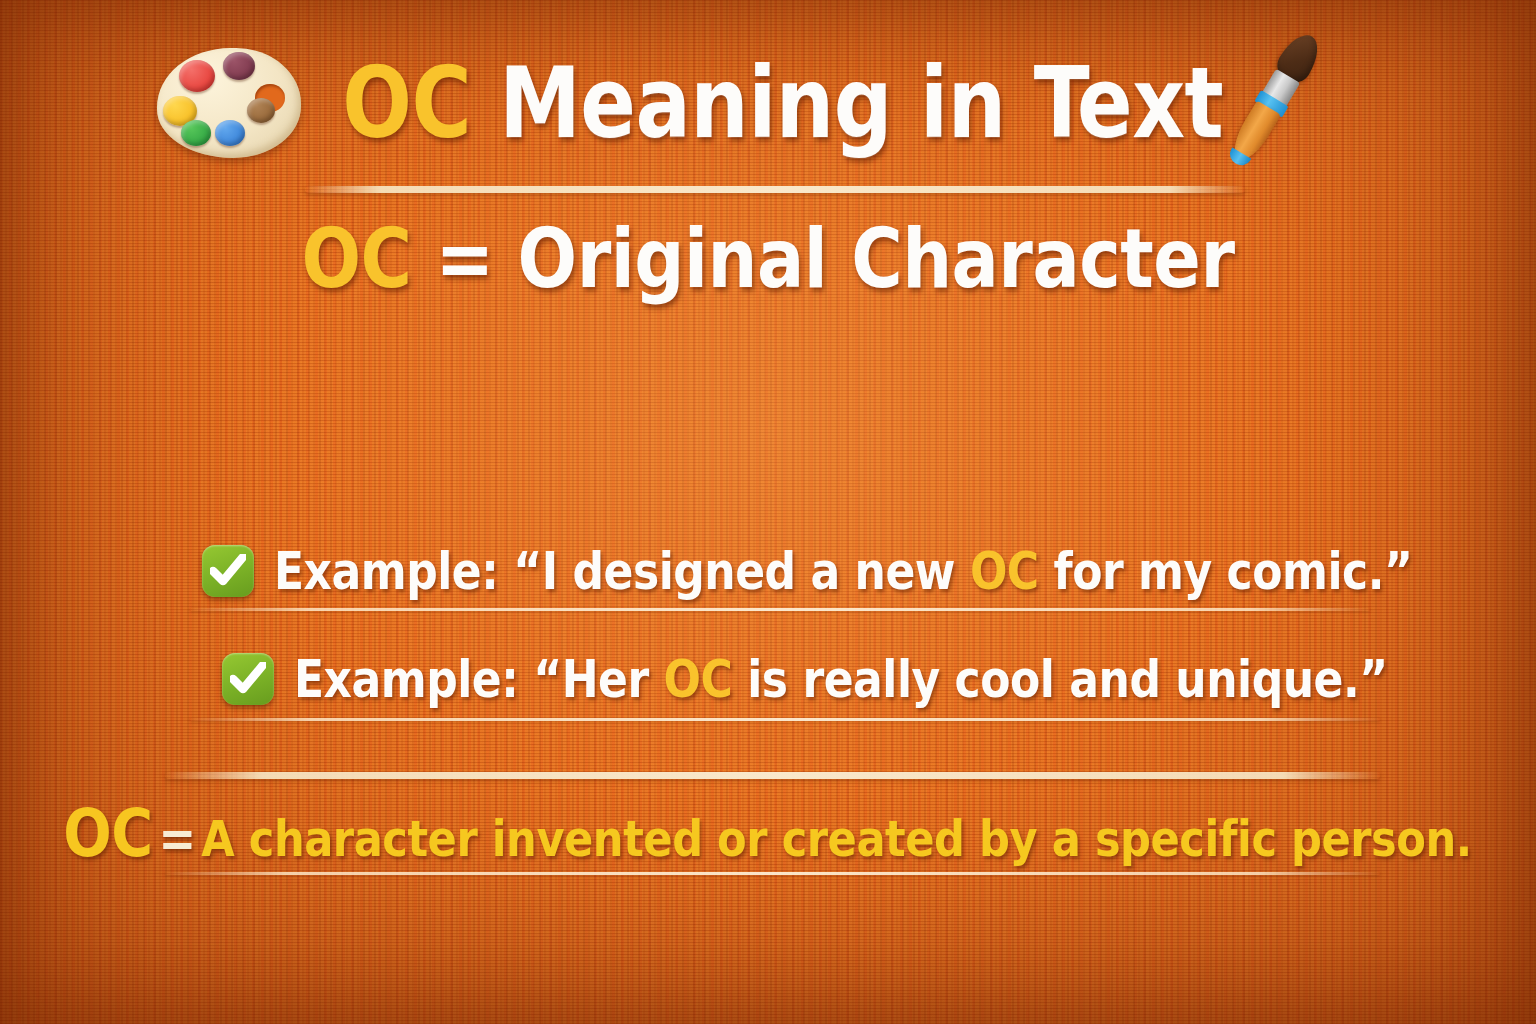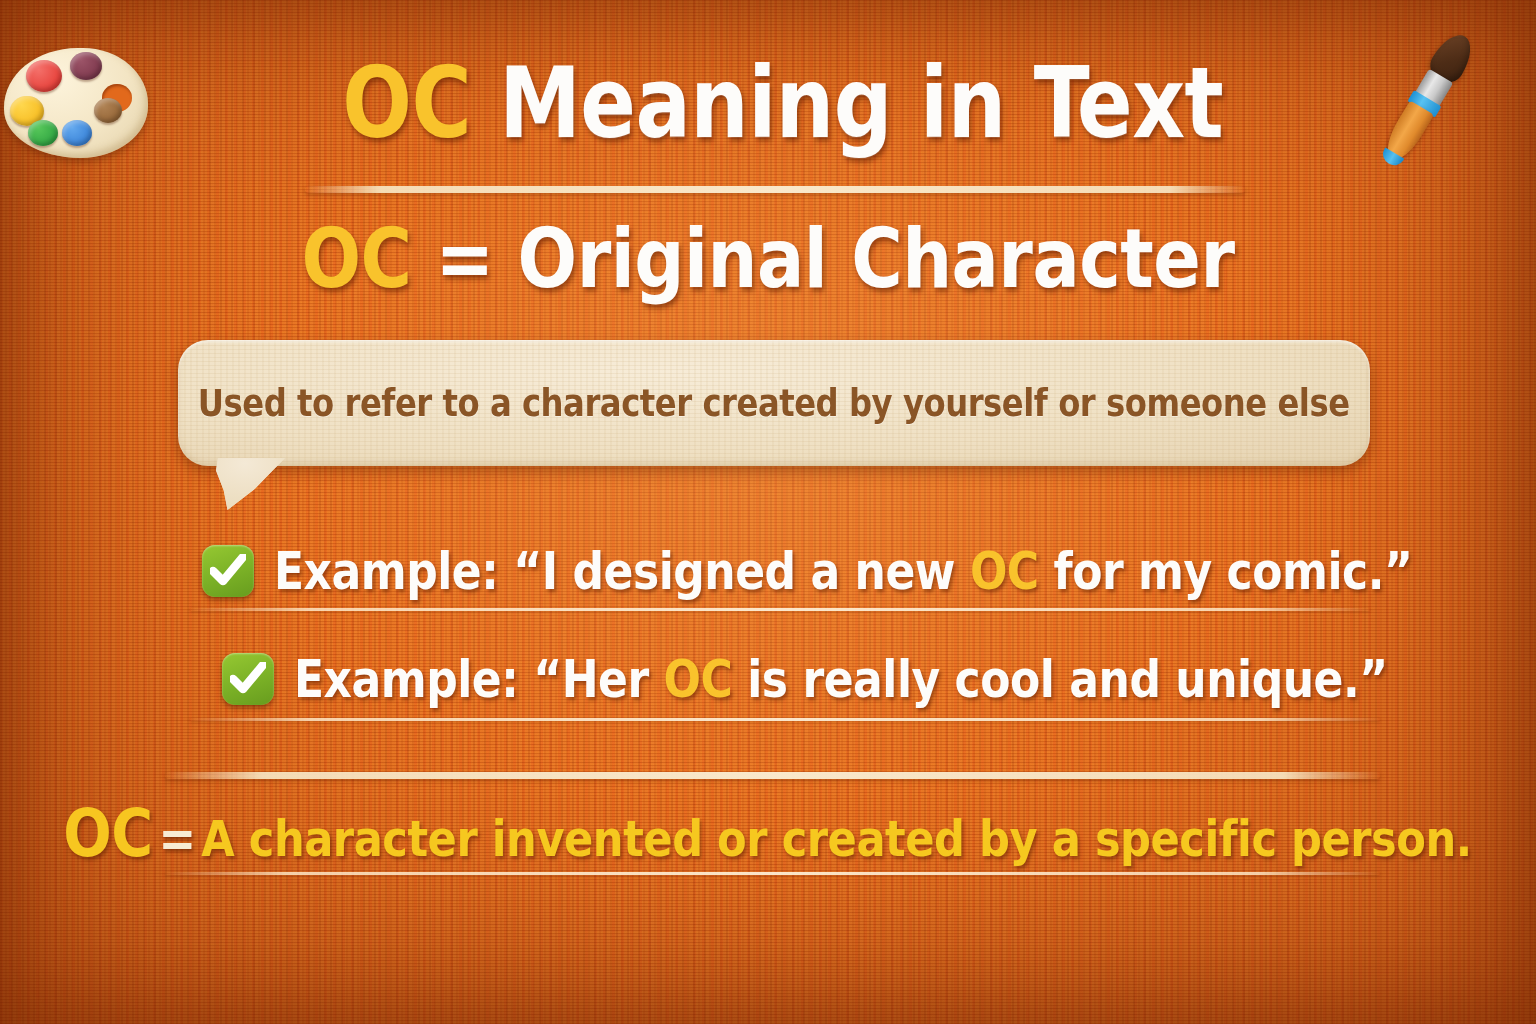--- a/index.html
+++ b/index.html
@@ -41,21 +41,21 @@
     font-family:"Liberation Sans Narrow","DejaVu Sans Condensed","Liberation Sans", sans-serif;
     font-weight:bold;font-stretch:condensed;
     letter-spacing:-.5px;
   }
   .oc-yellow{color:#f9c32c;}
   .wht{color:#fdfcfa;}
 
   
   #header{
     position:absolute;left:0;top:28px;width:1536px;height:150px;
-    display:flex;align-items:center;justify-content:space-between;gap:10px;
+    display:flex;align-items:center;justify-content:center;gap:10px;
   }
   #title-text{
     font-size:98px;line-height:1;
     text-shadow:2px 4px 5px rgba(92,28,2,.55), 0 1px 0 rgba(255,255,255,.25);
     white-space:nowrap;
     transform:scaleX(.93);
   }
   #title-text .oc-yellow{ text-shadow:2px 4px 5px rgba(92,28,2,.55); }
 
   
@@ -219,26 +219,20 @@
         <div class="tipblue"></div>
       </div>
     </div>
 
   </div>
 
   <div class="divider" style="left:305px;top:186px;width:940px;"></div>
 
   <div id="subtitle" class="cond"><span class="oc-yellow">OC</span><span class="wht"> = </span><span class="wht">Original Character</span></div>
 
-  <div id="bubble-wrap">
-    <div id="bubble">
-      <div id="bubble-text" class="cond">Used to refer to a character created by yourself or someone else</div>
-    </div>
-    <div id="bubble-tail"></div>
-  </div>
 
   <div class="example-row" style="left:202px;top:545px;">
     <div class="check">
       <svg width="36" height="34" viewBox="0 0 36 34">
         <path d="M3 17 L13 27 L33 3" fill="none" stroke="#ffffff" stroke-width="8.5" stroke-linecap="round" stroke-linejoin="round"></path>
       </svg>
     </div>
     <div class="example-text cond"><span class="wht">Example: “I designed a new </span><span class="oc-yellow">OC</span><span class="wht"> for my comic.”</span></div>
   </div>
 

